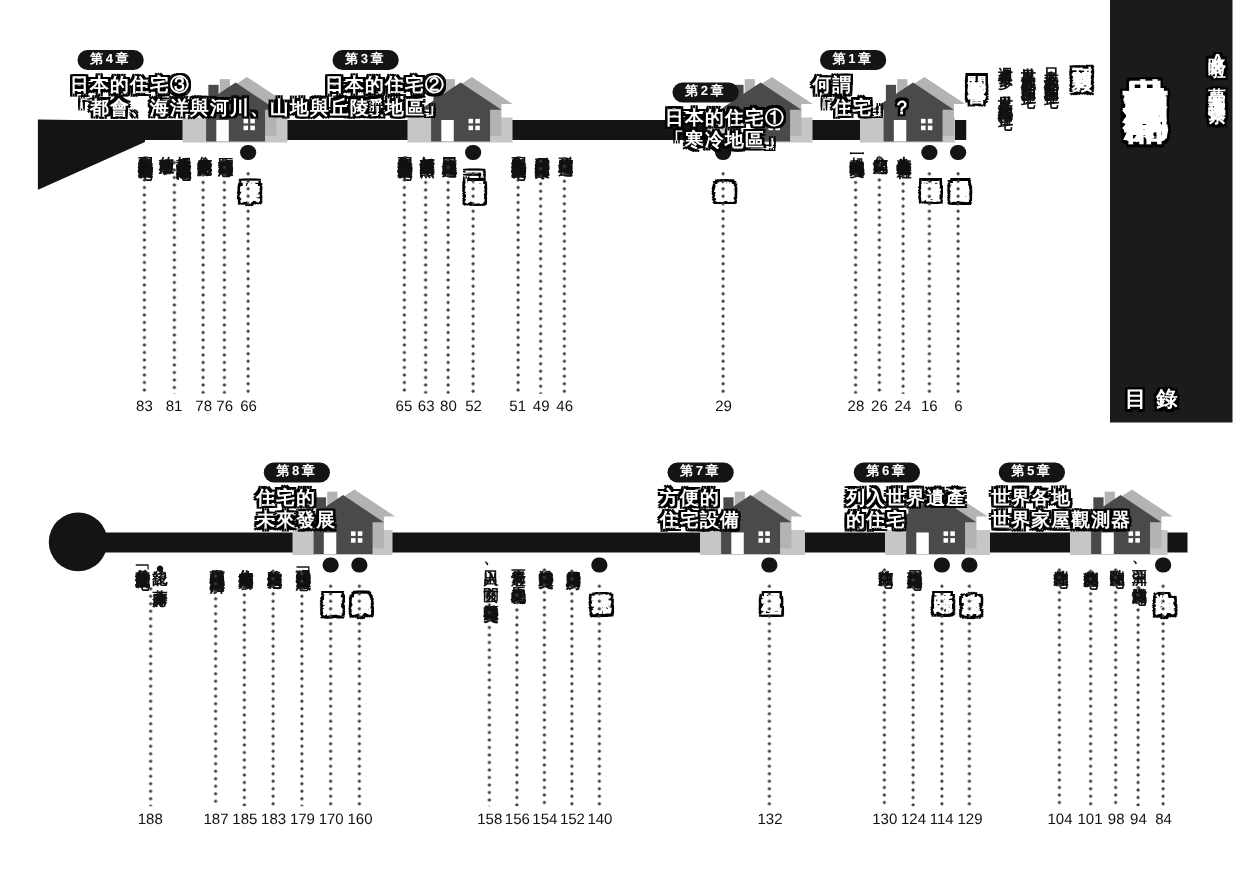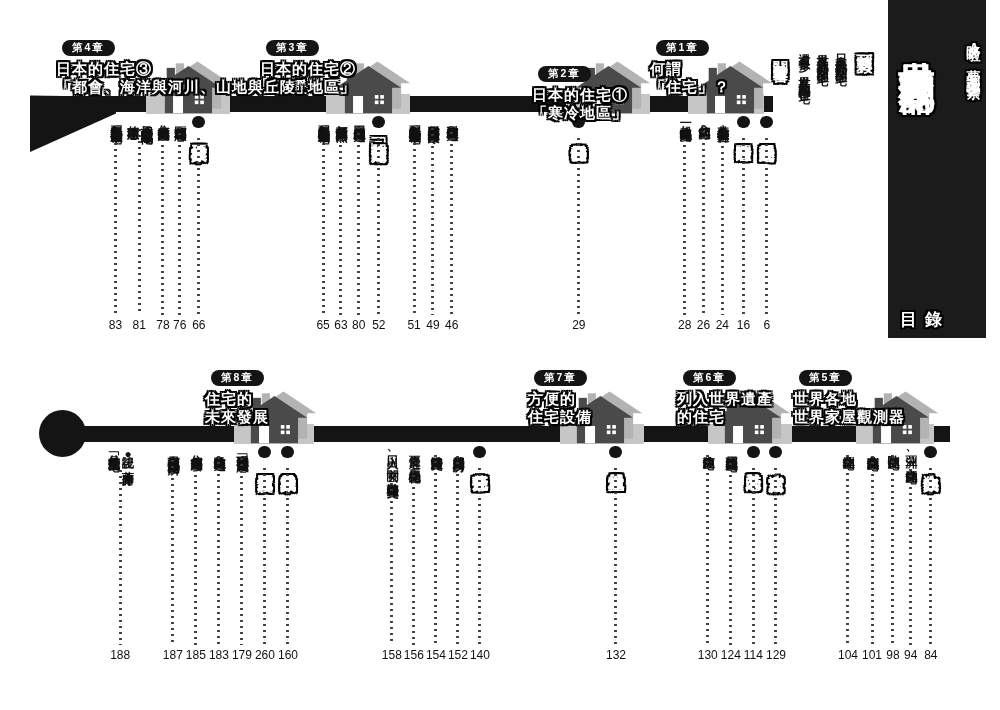--- a/index.html
+++ b/index.html
@@ -507,21 +507,21 @@
   </div>
 <div class="entries" style="left:136px;top:446px;width:162px;gap:3px;" data-entries="chapters.7">
     <div class="entry comic">
       <div class="vt"><span class="mbadge">漫畫</span><span class="etitle">我家就是機器人</span></div>
       <div class="dots"></div>
       <div class="pnum">160</div>
     </div>
     <div class="entry comic">
       <div class="vt"><span class="mbadge">漫畫</span><span class="etitle">在迷你屋度過涼夏</span></div>
       <div class="dots"></div>
-      <div class="pnum">260</div>
+      <div class="pnum">170</div>
     </div>
     <div class="entry">
       <div class="vt"><span class="etitle">實現環保生活的「智慧屋」</span></div>
       <div class="dots"></div>
       <div class="pnum">179</div>
     </div>
     <div class="entry">
       <div class="vt"><span class="etitle">防災的住宅構造</span></div>
       <div class="dots"></div>
       <div class="pnum">183</div>

